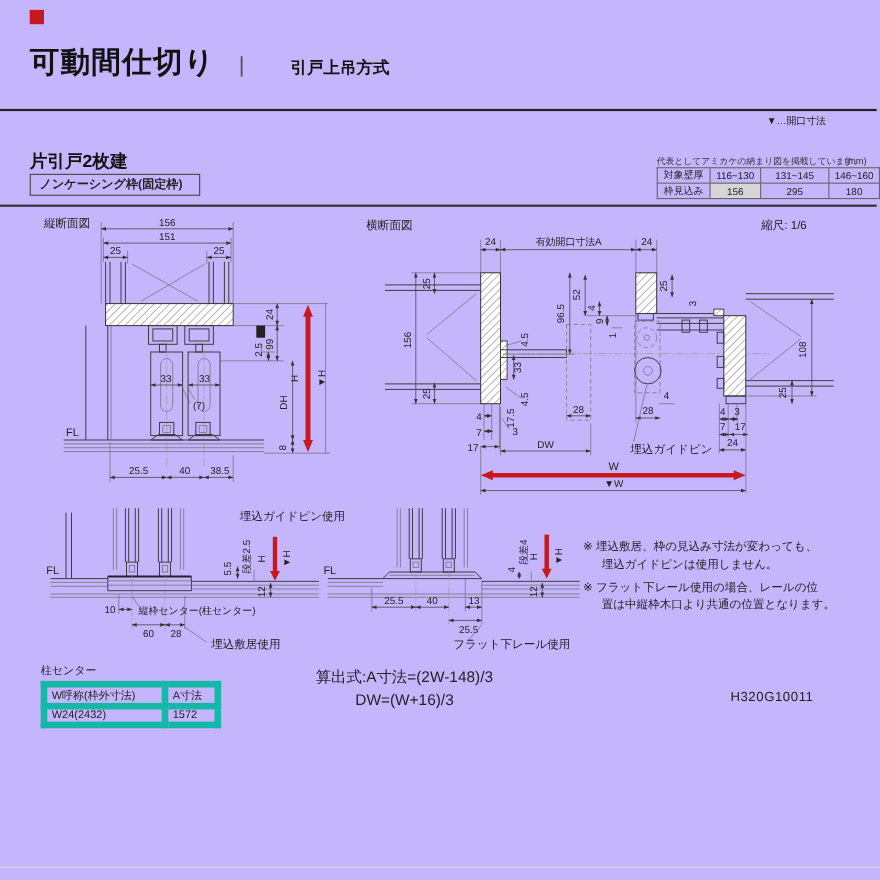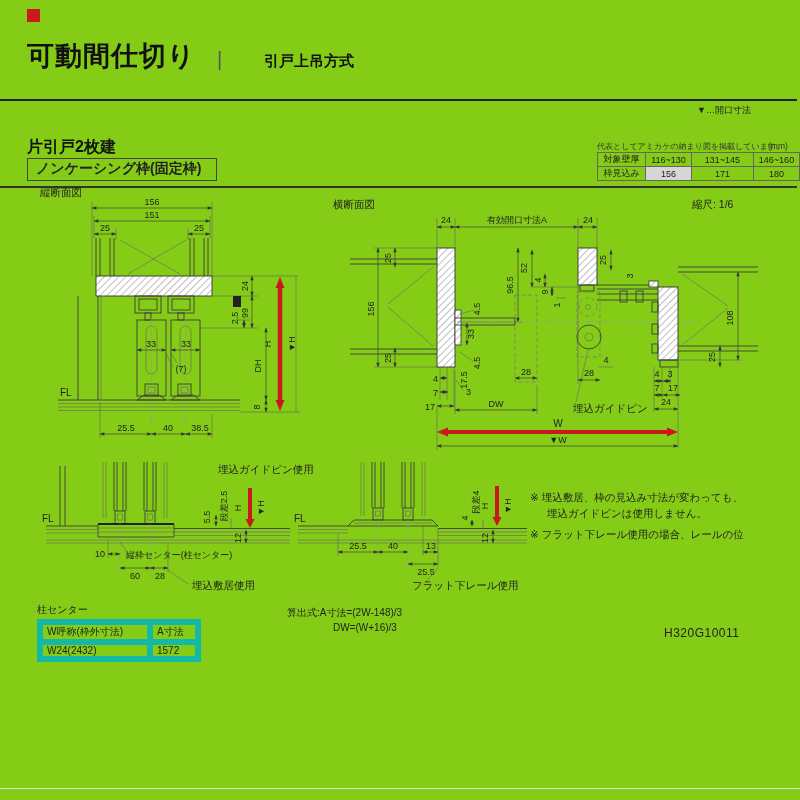--- a/index.html
+++ b/index.html
@@ -1,41 +1,41 @@
 <!DOCTYPE html>
 <html><head>
 <meta charset="utf-8">
 <style>
 *{margin:0;padding:0;box-sizing:border-box}
 html,body{background:#fff}
 body{width:800px;height:800px;font-family:"Liberation Sans","DejaVu Sans",sans-serif;color:#1a1a1a}
-.page{position:relative;width:800px;height:800px;background:#84cc16;overflow:hidden}
+.page{position:relative;width:800px;height:800px;background:#c4b5fd;overflow:hidden}
 .abs{position:absolute}
 .title{font-size:27px;font-weight:800;letter-spacing:1px;color:#111}
 .divider{font-size:20px;color:#555;font-weight:300}
 .subtitle{font-size:15px;font-weight:700;color:#111}
 .rule{background:#222;height:2px}
 .rule2{background:#333;height:1.5px}
 .legend{font-size:9px;color:#222}
 .sec-type{font-size:16px;font-weight:800;color:#111}
-.frame-box{display:inline-block;border:1.3px solid #444;padding:1px 15px 2px 8px;font-size:14px;font-weight:600;color:#222}
+.frame-box{display:inline-block;border:1.3px solid #444;padding:1px 15px 2px 8px;font-size:11px;font-weight:600;color:#222}
 .small-note{font-size:8px;color:#333}
 .unit{font-size:8.5px;color:#333}
 table.spec{border-collapse:collapse;font-size:9px;color:#222}
 table.spec td{border:1px solid #666;text-align:center;padding:0 2px;height:13px}
 td.shade{background:#d6d6d6}
 .dia-title{font-size:10.5px;color:#222}
 .scale{font-size:10.5px;color:#222}
 .notes{font-size:10.5px;color:#222;line-height:1.55}
 .notes .ind{padding-left:17px}
 .open-title{font-size:10px;color:#222}
 table.open{border-collapse:collapse;font-size:10px;color:#222;margin-top:2px}
 table.open td{border:6px solid #14b8a6;text-align:left;height:14px;padding:0 4px}
-.formula{font-size:10px;color:#222;line-height:1.5}
-.formula .l2{margin-left:46px}
+.formula{font-size:14px;color:#222;line-height:1.5}
+.formula .l2{margin-left:36px}
 .doccode{font-size:12px;color:#222;letter-spacing:.5px}
 .redsq{width:13px;height:13px;background:#c8191e}
 svg{overflow:visible}
 svg text{font-family:"Liberation Sans","DejaVu Sans",sans-serif;fill:#222}
 .dt{font-size:9px}
 .dt10{font-size:10px}
 .cap{font-size:10.5px}
 .ln{stroke:#3c3c3c;stroke-width:0.9;fill:none}
 .thin{stroke:#666;stroke-width:0.6;fill:none}
 .dim{stroke:#444;stroke-width:0.7;fill:none}
@@ -67,28 +67,28 @@
     <tbody>
         <tr>
       <td style="width:54px">対象壁厚</td>
       <td style="width:47px">116~130</td>
       <td style="width:66px">131~145</td>
       <td style="width:47px">146~160</td>
     </tr>
     <tr>
       <td>枠見込み</td>
       <td class="shade">156</td>
-      <td>171</td>
+      <td>295</td>
       <td>180</td>
     </tr>
   </tbody>
     </table>
   <div class="abs rule2" style="left:0;top:186px;width:797px"></div>
 
-  <div class="abs dia-title" style="left:40px;top:186px">縦断面図</div>
+  <div class="abs dia-title" style="left:40px;top:196px">縦断面図</div>
   <div class="abs dia-title" style="left:333px;top:198px">横断面図</div>
   <div class="abs scale" style="left:692px;top:198px">縮尺: 1/6</div>
 
   <svg class="abs" style="left:40px;top:192px" width="285" height="260" viewBox="0 0 285 260">
     <defs>
       <marker id="mA" viewBox="0 0 8 8" markerWidth="8" markerHeight="8" refX="7" refY="4" orient="auto-start-reverse">
           <path d="M0.8,1.6 L7.2,4 L0.8,6.4 Z" fill="#333"></path>
         </marker>
       <pattern id="pA" width="5" height="5" patternUnits="userSpaceOnUse" patternTransform="rotate(45)">
           <rect width="5" height="5" fill="#fff"></rect>
@@ -505,20 +505,21 @@
       <text class="dt" x="134" y="113" text-anchor="middle">25.5</text>
       <line class="thin" x1="146" y1="106" x2="133" y2="121"></line>
       <text class="cap" x="120" y="127">フラット下レール使用</text>
     </g>
   </svg>
 
   <div class="abs notes" style="left:530px;top:489px;width:265px">
     <div>※ 埋込敷居、枠の見込み寸法が変わっても、</div>
     <div class="ind">埋込ガイドピンは使用しません。</div>
     <div style="margin-top:4px">※ フラット下レール使用の場合、レールの位</div>
+    <div class="ind">置は中縦枠木口より共通の位置となります。</div>
   </div>
 
   <div class="abs" style="left:37px;top:603px">
     <div class="open-title">柱センター</div>
     <table class="open">
       <tbody>
           <tr>
         <td style="width:110px">W呼称(枠外寸法)</td>
         <td style="width:48px">A寸法</td>
       </tr>

